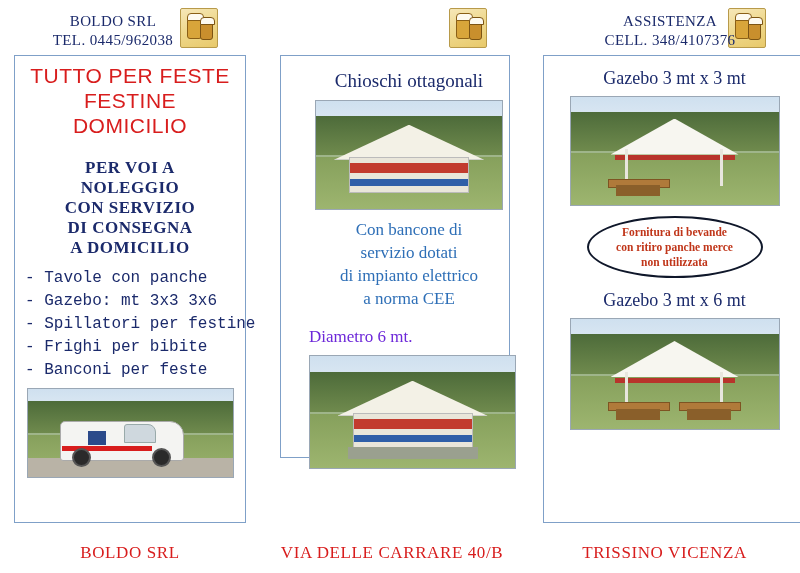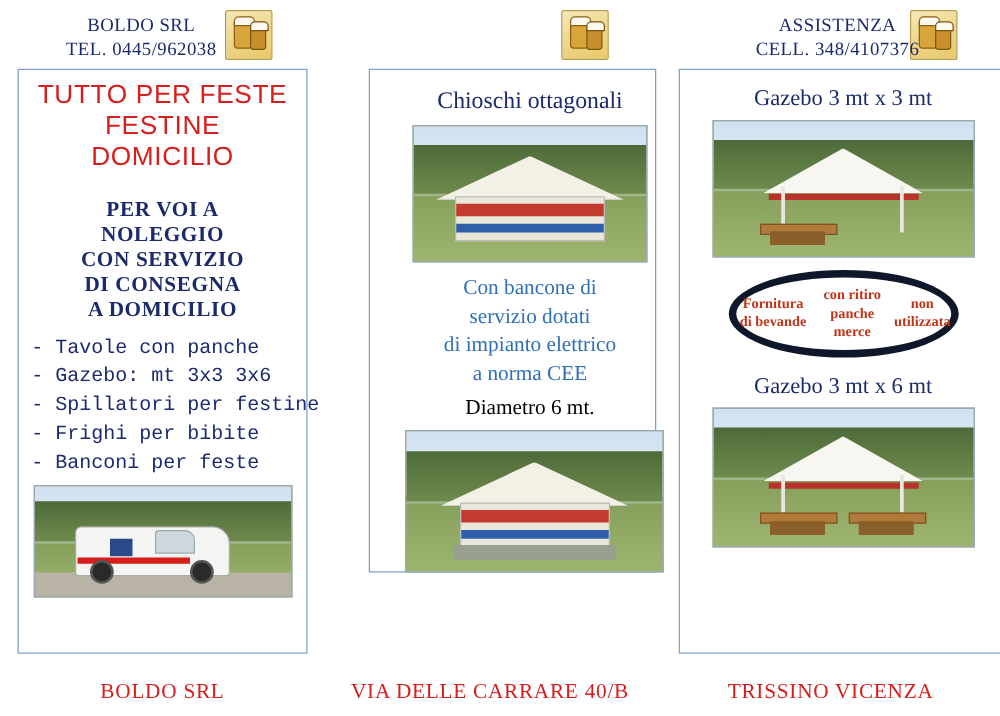--- a/index.html
+++ b/index.html
@@ -98,21 +98,21 @@
 
   
   .panel {
     position: absolute;
     top: 55px;
     border: 1px solid #7fa0c8;
     background: #ffffff;
     box-sizing: border-box;
   }
   .panel-left   { left: 14px;  width: 232px; height: 468px; }
-  .panel-mid    { left: 295px; width: 230px; height: 403px; padding-left: 28px; }
+  .panel-mid    { left: 280px; width: 230px; height: 403px; padding-left: 28px; }
   .panel-right  { left: 543px; width: 263px; height: 468px; }
 
   
   .l-title {
     text-align: center;
     color: #d81d1d;
     font-weight: normal;
     font-size: 21px;
     line-height: 25px;
     letter-spacing: 0.5px;
@@ -192,24 +192,23 @@
   }
   .m-text {
     text-align: center;
     color: #2e6fb7;
     font-size: 17px;
     line-height: 23px;
     margin-top: 8px;
     font-family: "Liberation Serif", serif;
   }
   .m-diam {
-    text-align: center;
-    color: #000000;
+    color: #6d28d9;
     font-size: 17px;
-    margin-top: 6px;
+    margin-top: 17px;
     font-family: "Liberation Serif", serif;
   }
   .gazebo-photo-1 { margin: 8px auto 0; width: 186px; height: 108px; }
   .kiosk-photo    { margin: 8px auto 0; width: 205px; height: 112px; }
 
   
   .kiosk-roof {
     position: absolute; left: 50%; top: 22%; transform: translateX(-50%);
     width: 150px; height: 34px; background: #f3f1e6;
     clip-path: polygon(50% 0, 100% 100%, 0 100%);
@@ -267,23 +266,24 @@
     font-family: "Liberation Serif", serif;
   }
   .gazebo3 { margin: 7px auto 0; width: 208px; height: 108px; }
   .gazebo6 { margin: 7px auto 0; width: 208px; height: 110px; }
 
   .badge {
     position: relative;
     margin: 10px auto 0;
     width: 172px;
     height: 58px;
-    border: 6px solid #0f172a;
+    border: 2px solid #0f172a;
     border-radius: 50%;
     display: flex;
+    flex-direction: column;
     align-items: center;
     justify-content: center;
     color: #c0361a;
     font-size: 11.5px;
     line-height: 15px;
     font-family: "Liberation Serif", serif;
     font-weight: bold;
     text-align: center;
   }
 

